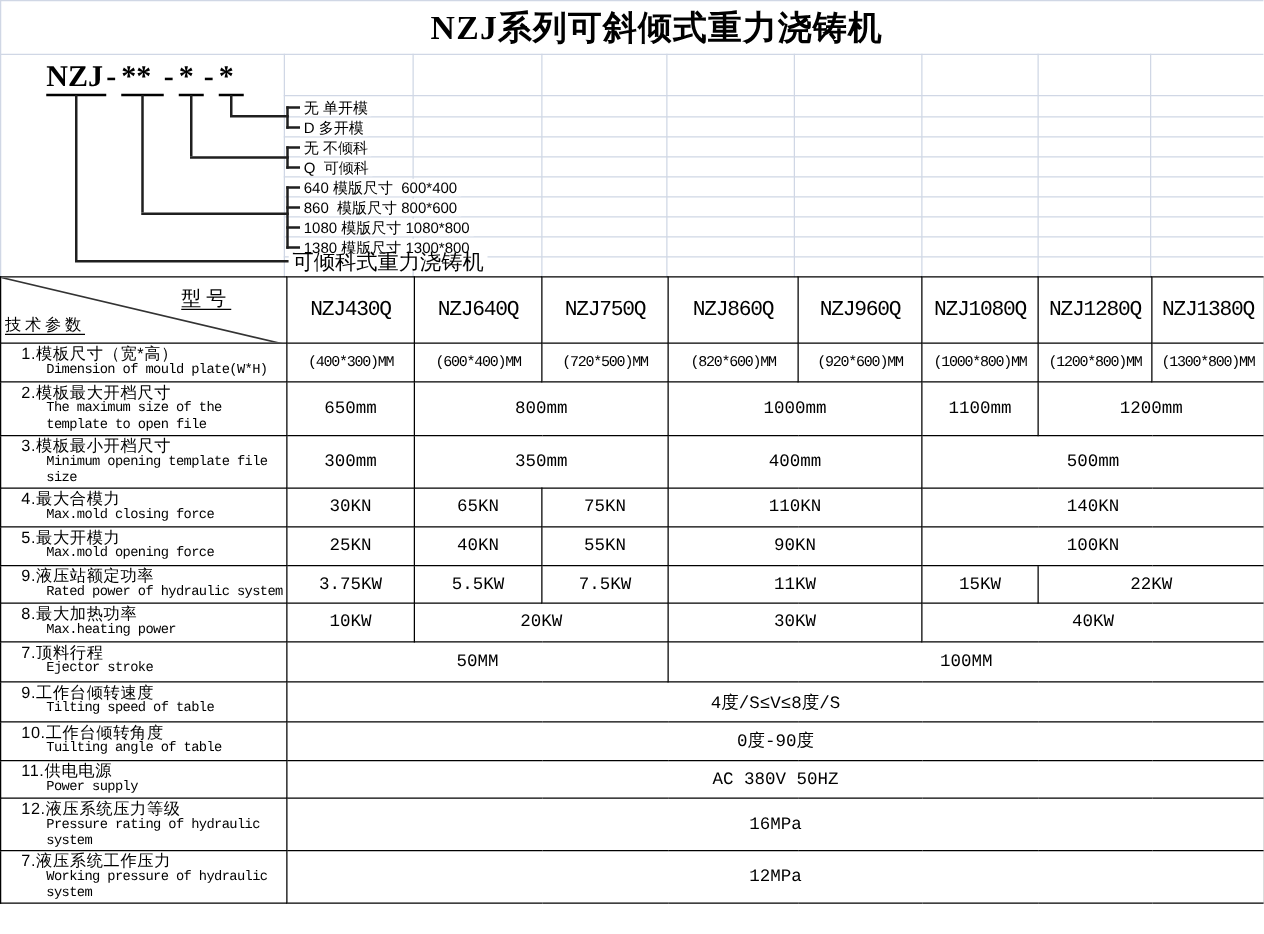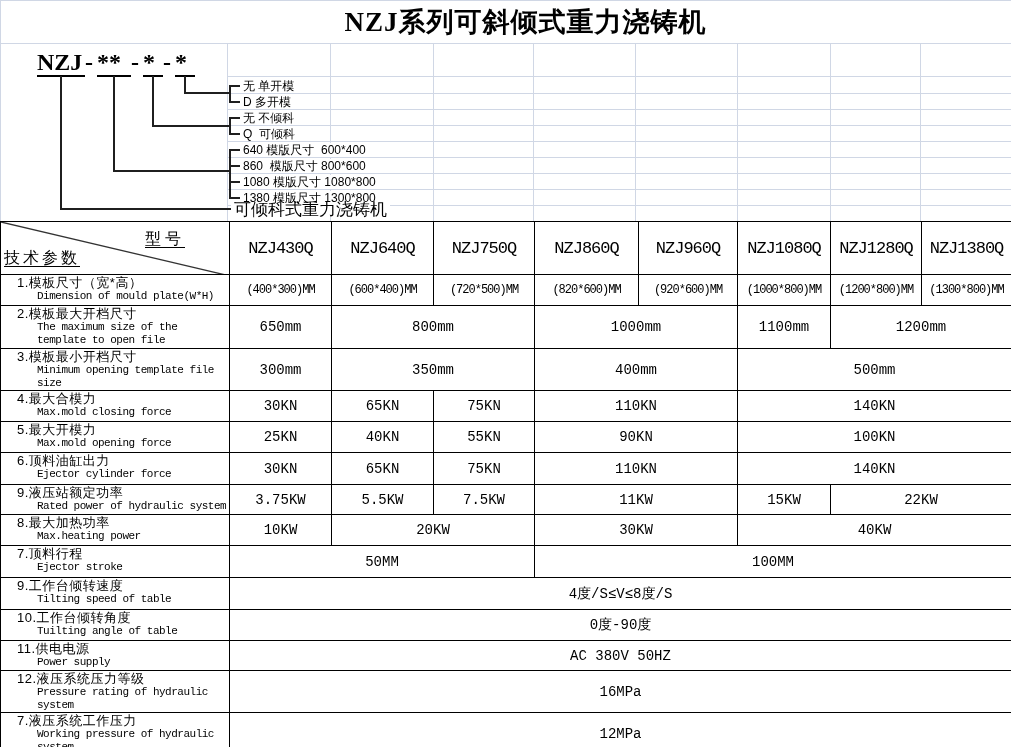--- a/index.html
+++ b/index.html
@@ -20,21 +20,21 @@
   
   .leg{position:absolute;transform:translateY(-50%);background:#fff;padding:0 3px;
       font-size:12px;line-height:14px;white-space:pre;}
   .leg.big{font-size:17px;}
   
   #spec-table{position:absolute;left:0;top:221px;border-collapse:collapse;table-layout:fixed;width:1011px;}
   #spec-table td{border:1px solid #000;padding:0;overflow:hidden;}
   td.corner{position:relative;}
   .corner-tr{position:absolute;top:7px;right:44px;font-size:16px;letter-spacing:4px;
       text-decoration:underline;text-underline-offset:3px;}
-  .corner-bl{position:absolute;bottom:5px;left:3px;font-size:16px;letter-spacing:3px;
+  .corner-bl{position:absolute;bottom:5px;left:3px;font-size:13px;letter-spacing:3px;
       text-decoration:underline;text-underline-offset:3px;}
   td.model{text-align:center;vertical-align:middle;
       font-family:"Liberation Mono",monospace;font-size:17px;letter-spacing:-1px;}
   td.param{vertical-align:top;padding:1px 0 0 2px;}
   td.param .cn{font-size:13px;line-height:15px;letter-spacing:0.5px;padding-left:16px;}
   td.param .en{font-family:"Liberation Mono",monospace;font-size:11px;line-height:13px;letter-spacing:-0.5px;padding-left:36px;}
   td.val{text-align:center;vertical-align:middle;
       font-family:"Liberation Mono",monospace;font-size:14px;}
   td.val.sm{font-size:12px;letter-spacing:-1px;}
 </style>
@@ -186,31 +186,20 @@
           <td class="param">
             <div class="cn">5.最大开模力</div>
             <div class="en">Max.mold opening force</div>
           </td>
           <td class="val">25KN</td>
           <td class="val">40KN</td>
           <td class="val">55KN</td>
           <td class="val" colspan="2">90KN</td>
           <td class="val" colspan="3">100KN</td>
         </tr>
-        <tr style="height: 32px;">
-          <td class="param">
-            <div class="cn">6.顶料油缸出力</div>
-            <div class="en">Ejector cylinder force</div>
-          </td>
-          <td class="val">30KN</td>
-          <td class="val">65KN</td>
-          <td class="val">75KN</td>
-          <td class="val" colspan="2">110KN</td>
-          <td class="val" colspan="3">140KN</td>
-        </tr>
         <tr style="height: 30px;">
           <td class="param">
             <div class="cn">9.液压站额定功率</div>
             <div class="en">Rated power of hydraulic system</div>
           </td>
           <td class="val">3.75KW</td>
           <td class="val">5.5KW</td>
           <td class="val">7.5KW</td>
           <td class="val" colspan="2">11KW</td>
           <td class="val">15KW</td>

